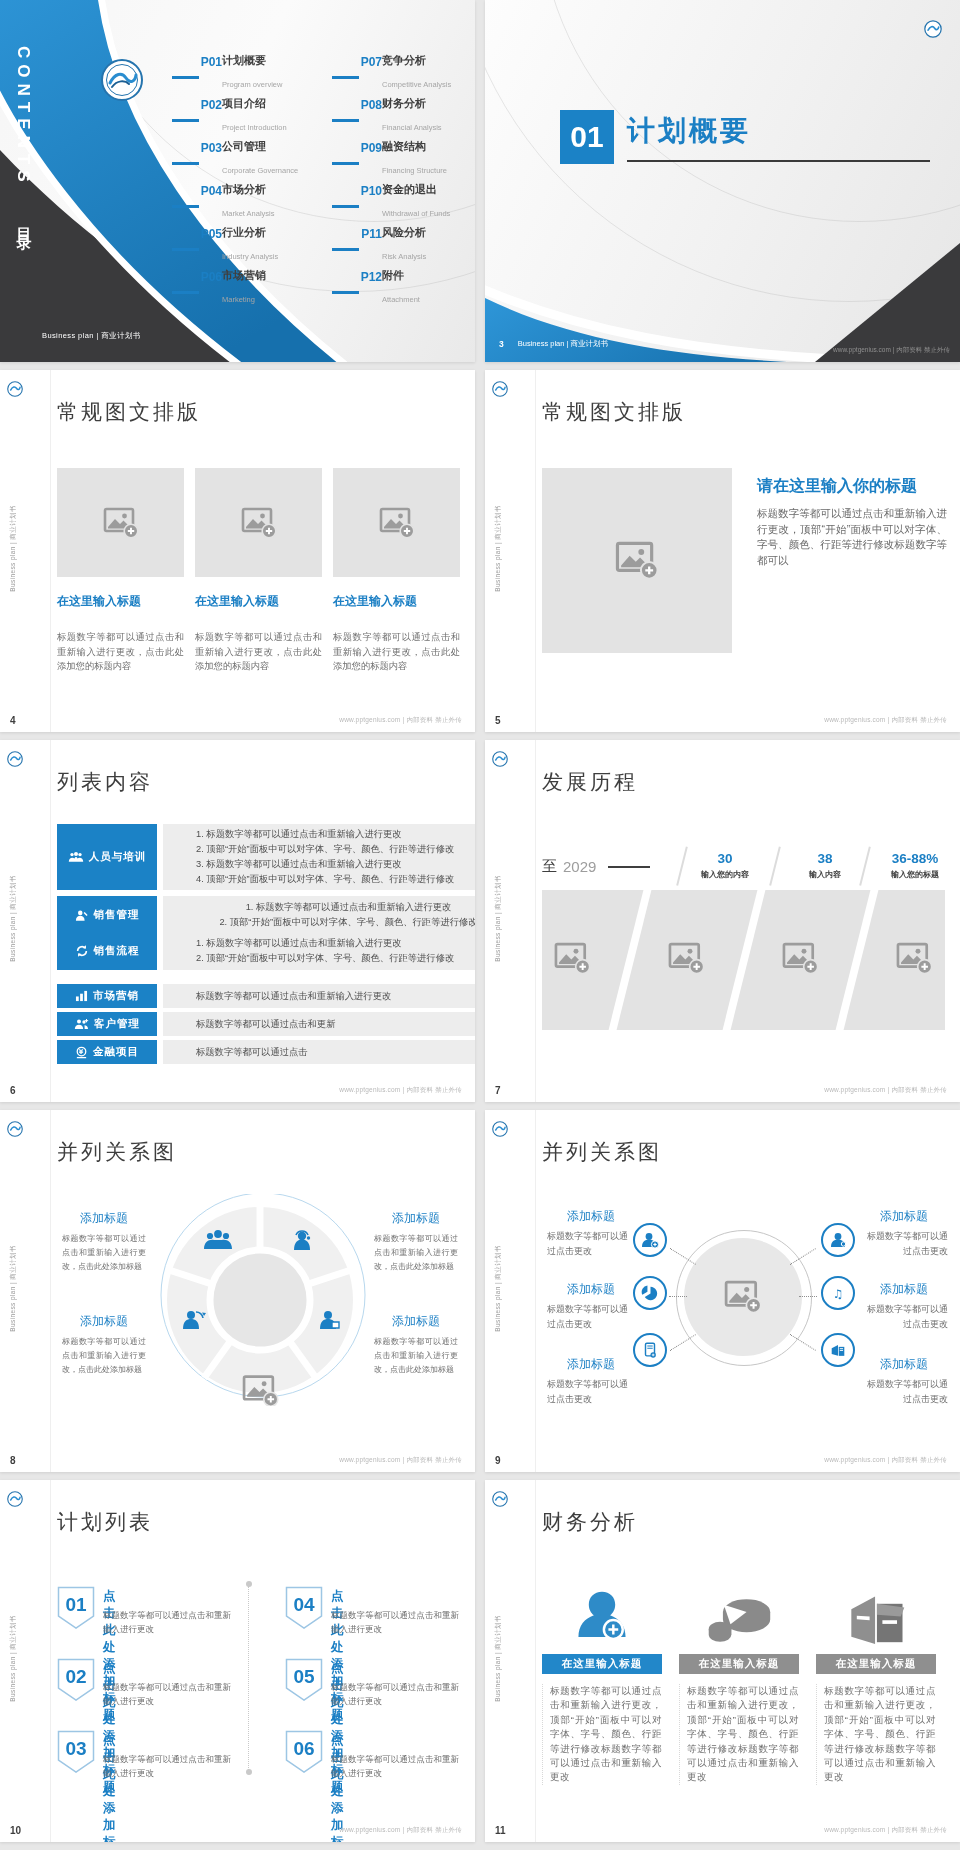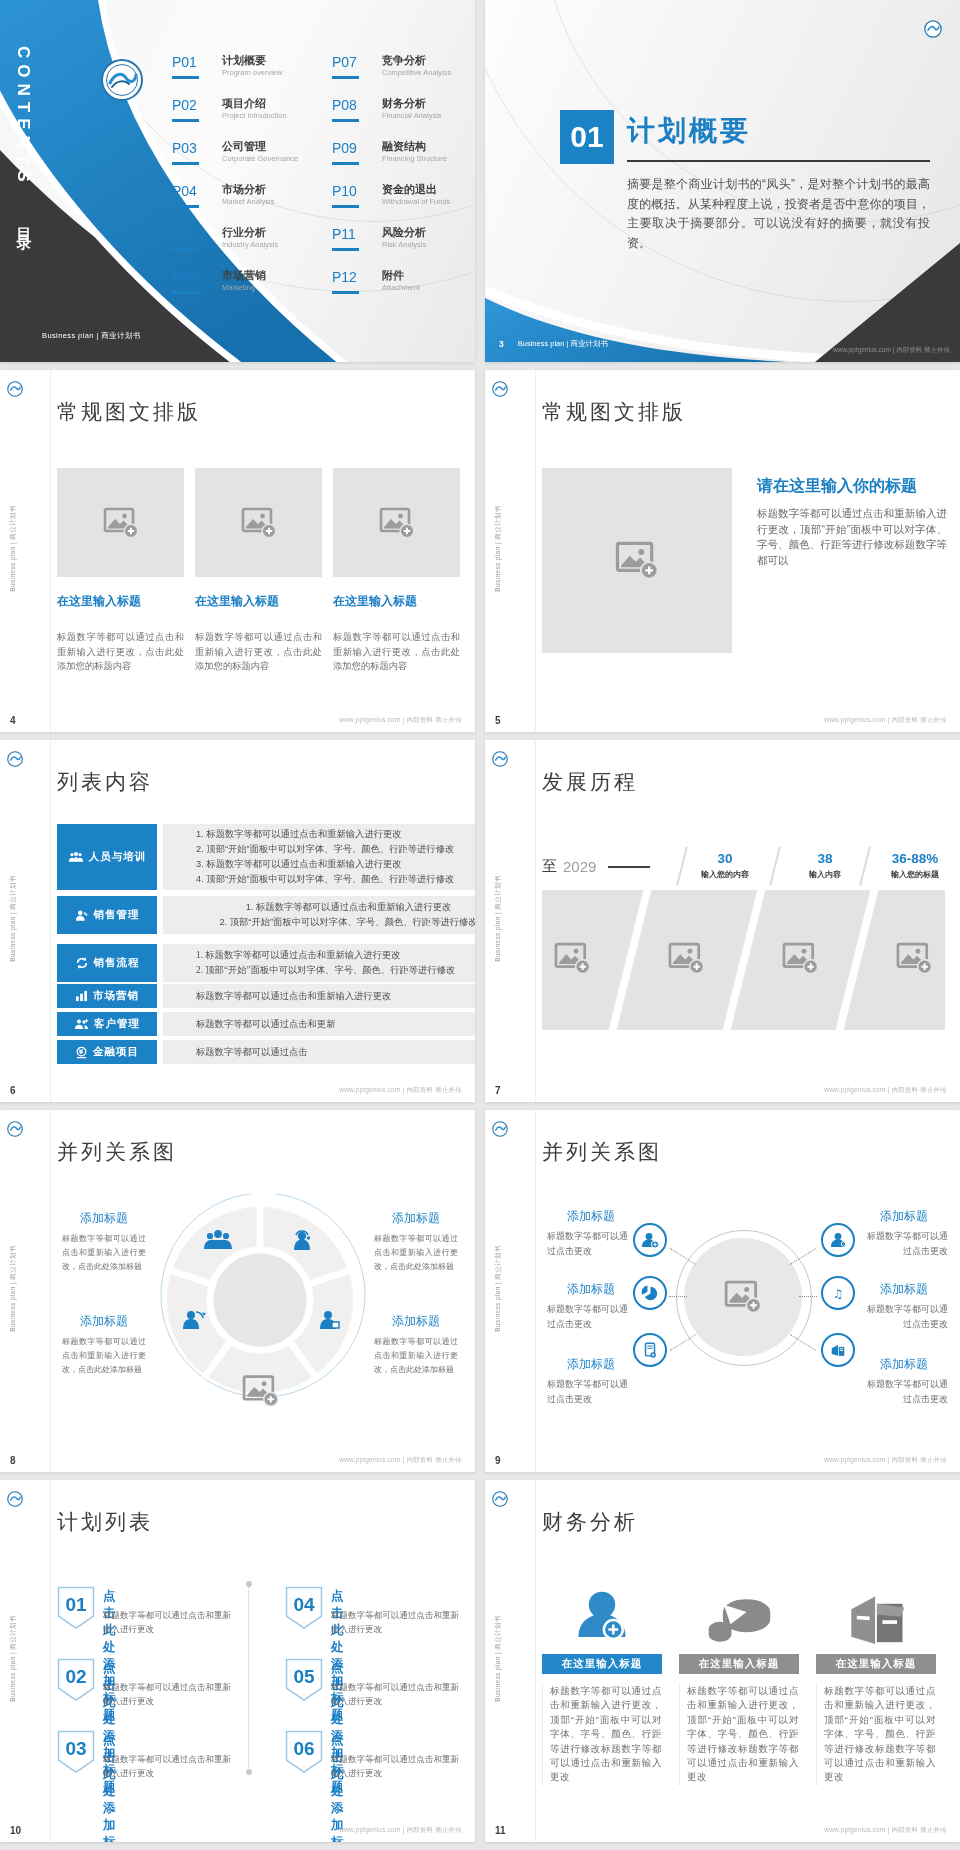--- a/index.html
+++ b/index.html
@@ -24,24 +24,24 @@
   #s1{background:linear-gradient(115deg,#f6f6f6,#fbfbfb 45%,#e9e9e9);}
   .deco{position:absolute;left:0;top:0;}
   .arc{position:absolute;border-radius:50%;border:1px solid rgba(175,175,175,.30);}
   .vtxt{position:absolute;writing-mode:vertical-rl;color:#fff;font-weight:bold;}
   #cover-en{left:13px;top:46px;font-size:17px;letter-spacing:6px;}
   #cover-cn{left:14px;top:216px;font-size:15px;letter-spacing:7px;}
   .cover-foot{position:absolute;left:42px;top:331px;color:#fff;font-size:7.5px;letter-spacing:.4px;}
   .toc-col{position:absolute;top:54px;display:flex;flex-direction:column;gap:10px;}
   #toc-left{left:172px;}#toc-right{left:332px;}
   .toc-item{display:flex;height:33px;}
-  .toc-num{width:50px;font-size:14px;font-weight:normal;color:#1b7fc4;line-height:17px;}
+  .toc-num{width:50px;font-size:12px;font-weight:bold;color:#1b7fc4;line-height:17px;text-align:right;}
   .toc-num::after{content:"";display:block;width:27px;height:3px;background:#1b7fc4;margin-top:5px;}
   .toc-cn{font-size:11px;font-weight:bold;color:#3f3f3f;line-height:13px;}
-  .toc-en{font-size:7.5px;color:#a6a6a6;margin-top:1px;white-space:nowrap;}
+  .toc-en{font-size:7.5px;color:#a6a6a6;margin-top:13px;white-space:nowrap;}
 
   
   #s2{background:linear-gradient(115deg,#fdfdfd,#f1f1f1 55%,#e6e6e6);}
   .sec-numbox{position:absolute;left:75px;top:110px;width:54px;height:54px;background:#1b82c6;color:#fff;font-size:30px;font-weight:bold;display:flex;align-items:center;justify-content:center;}
   .sec-title{position:absolute;left:142px;top:112px;font-size:28px;font-weight:bold;color:#1b7fc4;letter-spacing:3px;}
   .sec-rule{position:absolute;left:142px;top:160px;width:303px;height:2px;background:#3a3a3a;}
   .sec-body{position:absolute;left:142px;top:175px;width:303px;font-size:12px;line-height:19.5px;color:#4f4f4f;text-align:justify;}
   .sec-foot{position:absolute;left:14px;top:339px;color:#fff;font-size:7.5px;display:flex;gap:14px;align-items:center;z-index:3;}
   .sec-foot b{font-weight:bold;font-size:8.5px;}
   .sec-site{position:absolute;right:10px;bottom:7px;font-size:6.5px;color:#8f8f8f;z-index:3;}
@@ -242,21 +242,20 @@
       <path d="M-10,286 C100,333 215,352 348,359" stroke="#ffffff" stroke-width="9" fill="none"></path>
       <path d="M330,362 L475,243 L475,362 Z" fill="#3a3a3c"></path>
     </svg>
     <svg class="mini-logo" style="left:auto;right:18px;top:20px;" width="18" height="18" viewBox="0 0 44 44">
       <circle cx="22" cy="22" r="20" fill="#fff" stroke="#2574ae" stroke-width="3"></circle>
       <path d="M10,25 C15,15 22,14 26,20 C30,26 35,24 36,17" fill="none" stroke="#2a8dd0" stroke-width="4" stroke-linecap="round"></path>
     </svg>
     <div class="sec-numbox">01</div>
     <div class="sec-title">计划概要</div>
     <div class="sec-rule"></div>
-    <div class="sec-body">摘要是整个商业计划书的“凤头”，是对整个计划书的最高度的概括。从某种程度上说，投资者是否中意你的项目，主要取决于摘要部分。可以说没有好的摘要，就没有投资。</div>
     <div class="sec-foot">
       <b>3</b>
       <span>Business plan | 商业计划书</span>
     </div>
     <div class="sec-site">www.pptgenius.com | 内部资料 禁止外传</div>
   </div>
 
   <div class="slide" id="s3">
     <div class="chrome-line"></div>
     <svg class="mini-logo" width="16" height="16" viewBox="0 0 44 44">
@@ -366,21 +365,21 @@
             <path d="M1 13 c0-3.6 2.2-5.6 5-5.6 s5 2 5 5.6 Z"></path>
             <path d="M11 3 l3.4 3.4 -1.2 1.2 L9.8 4.2 Z"></path>
           </svg>
         <span>销售管理</span>
       </div>
       <div class="lpanel">
         <div>1. 标题数字等都可以通过点击和重新输入进行更改</div>
         <div>2. 顶部“开始”面板中可以对字体、字号、颜色、行距等进行修改</div>
       </div>
     </div>
-    <div class="lrow" style="top:204px;height:38px;font-family:Liberation Serif, serif;">
+    <div class="lrow" style="top:192px;height:38px;">
       <div class="lbtn">
         <svg width="14" height="14" viewBox="0 0 16 16">
             <path d="M3 8 a5 5 0 0 1 8.5-3.5" fill="none" stroke="#fff" stroke-width="1.8"></path>
             <path d="M12.5 1.5 L12.5 5.5 L8.5 4.5 Z" fill="#fff"></path>
             <path d="M13 8 a5 5 0 0 1 -8.5 3.5" fill="none" stroke="#fff" stroke-width="1.8"></path>
             <path d="M3.5 14.5 L3.5 10.5 L7.5 11.5 Z" fill="#fff"></path>
           </svg>
         <span>销售流程</span>
       </div>
       <div class="lpanel">

